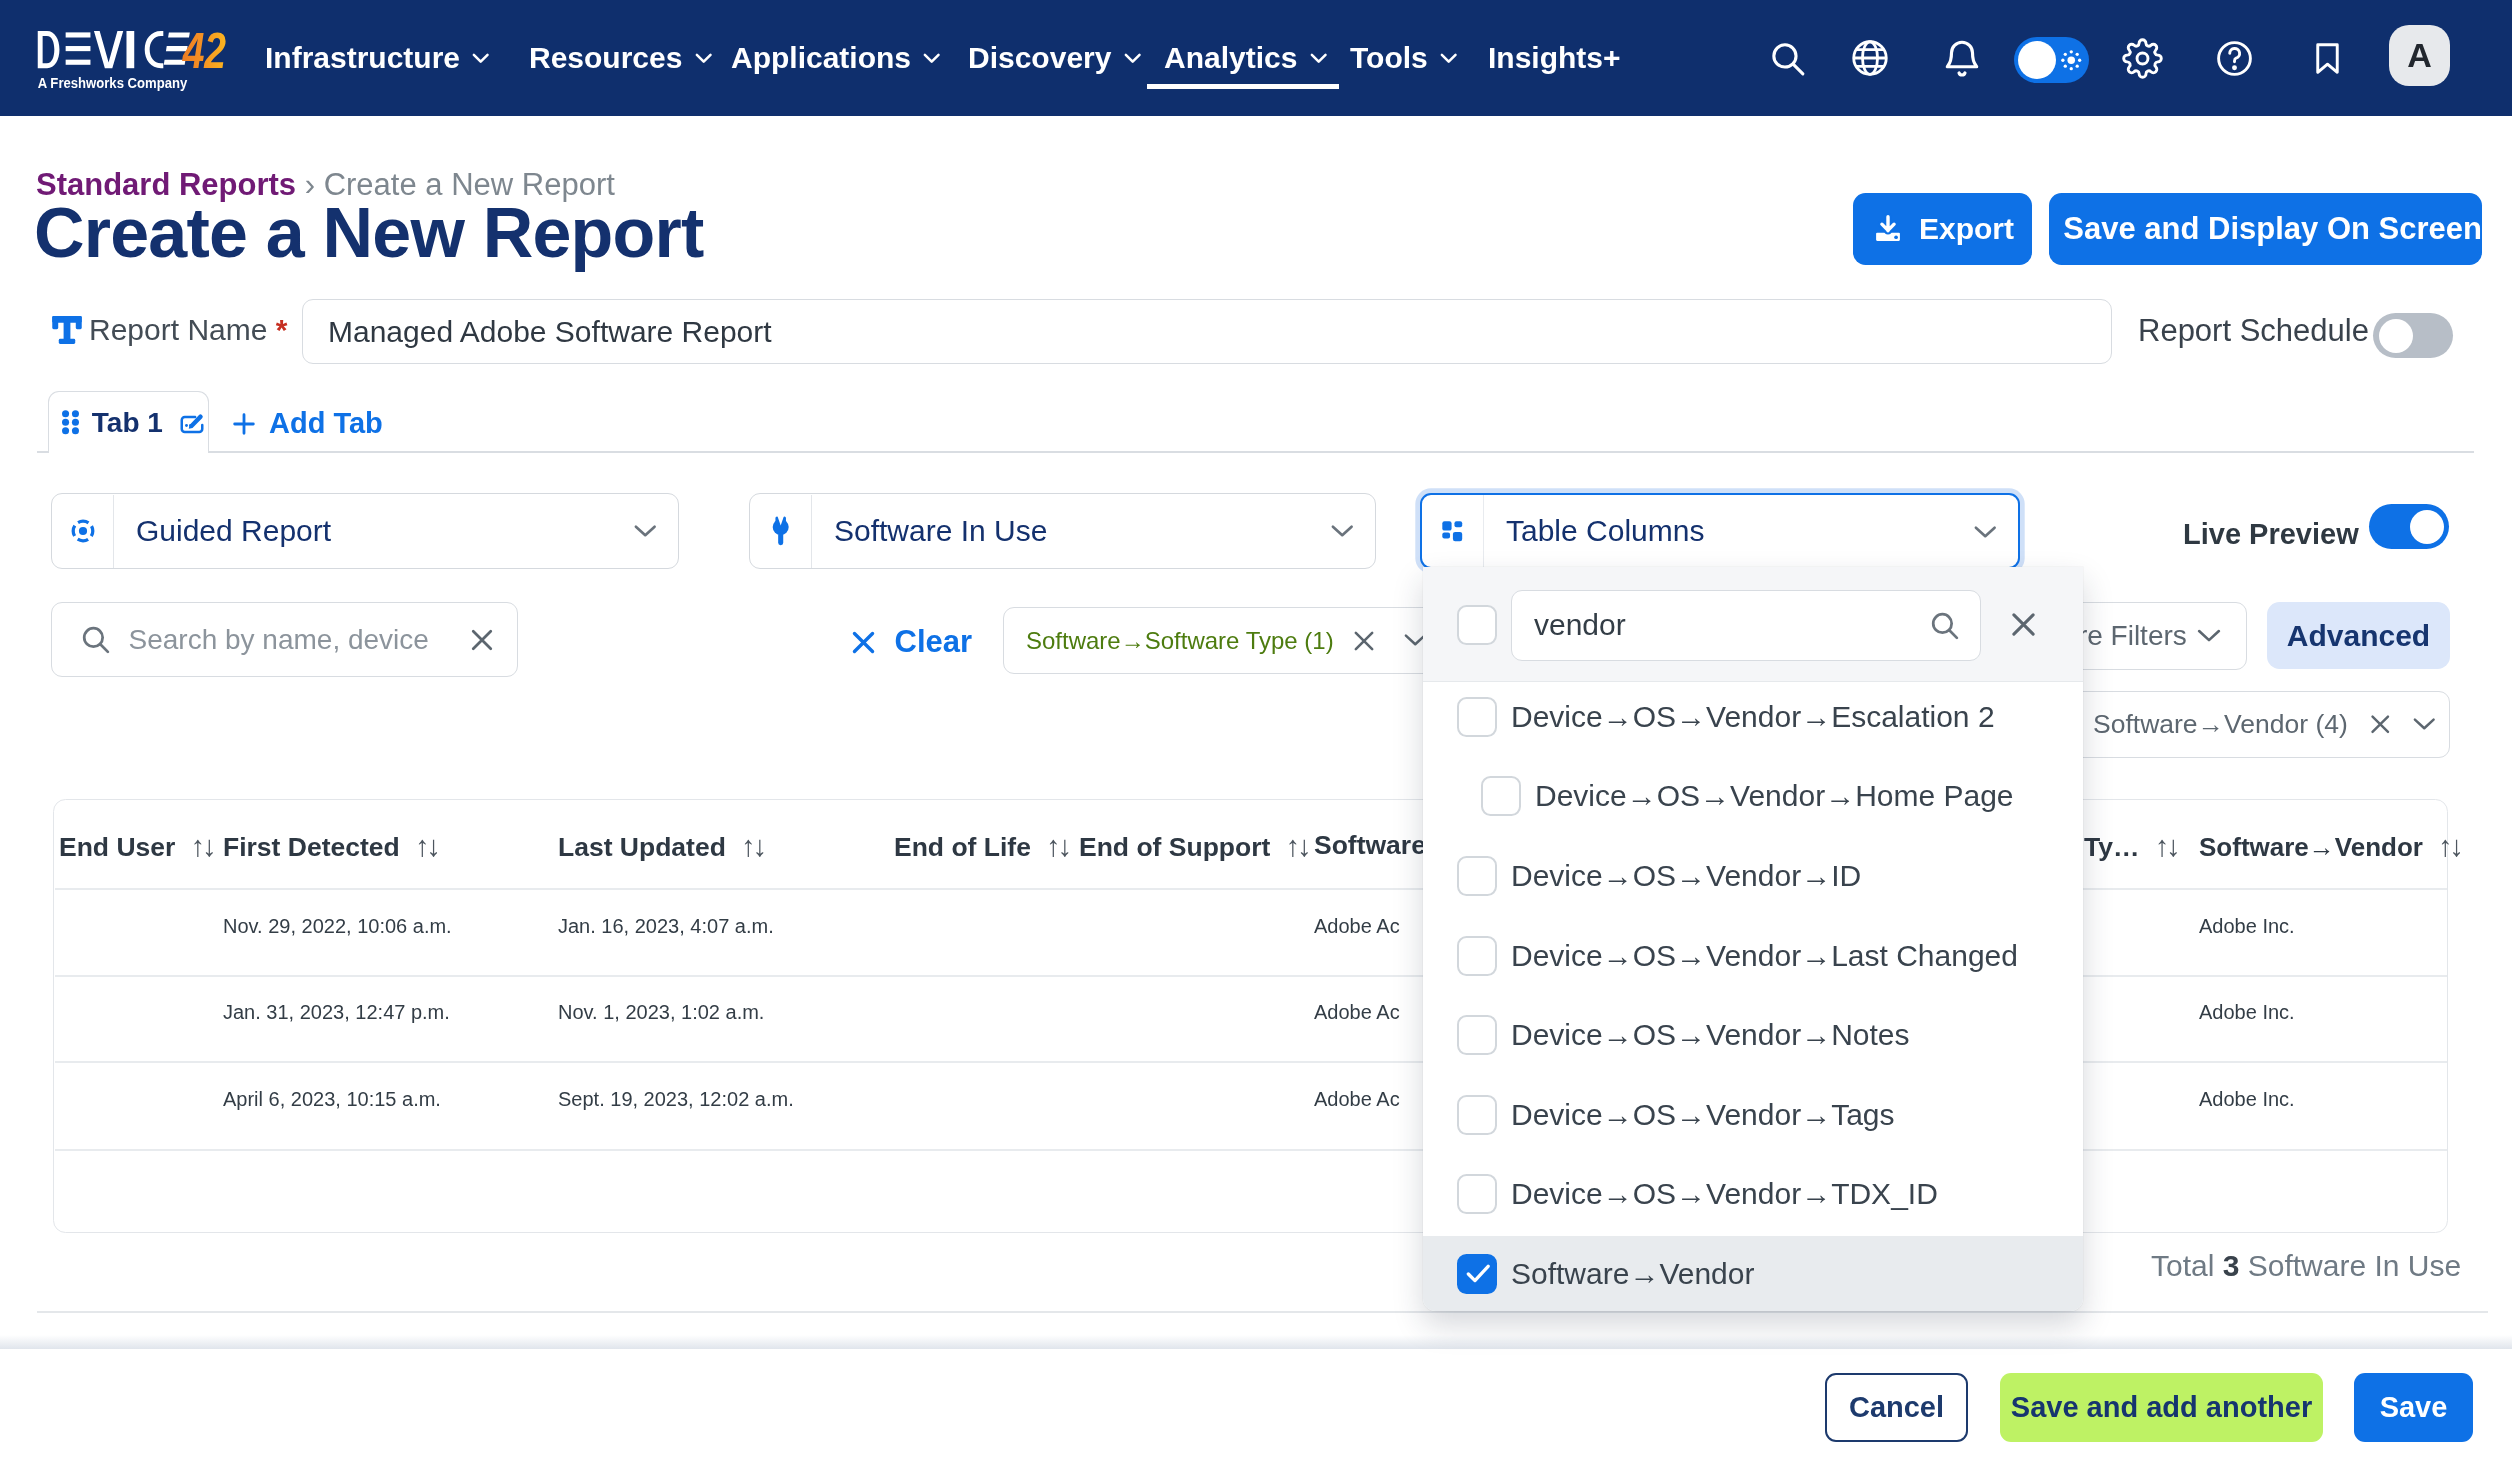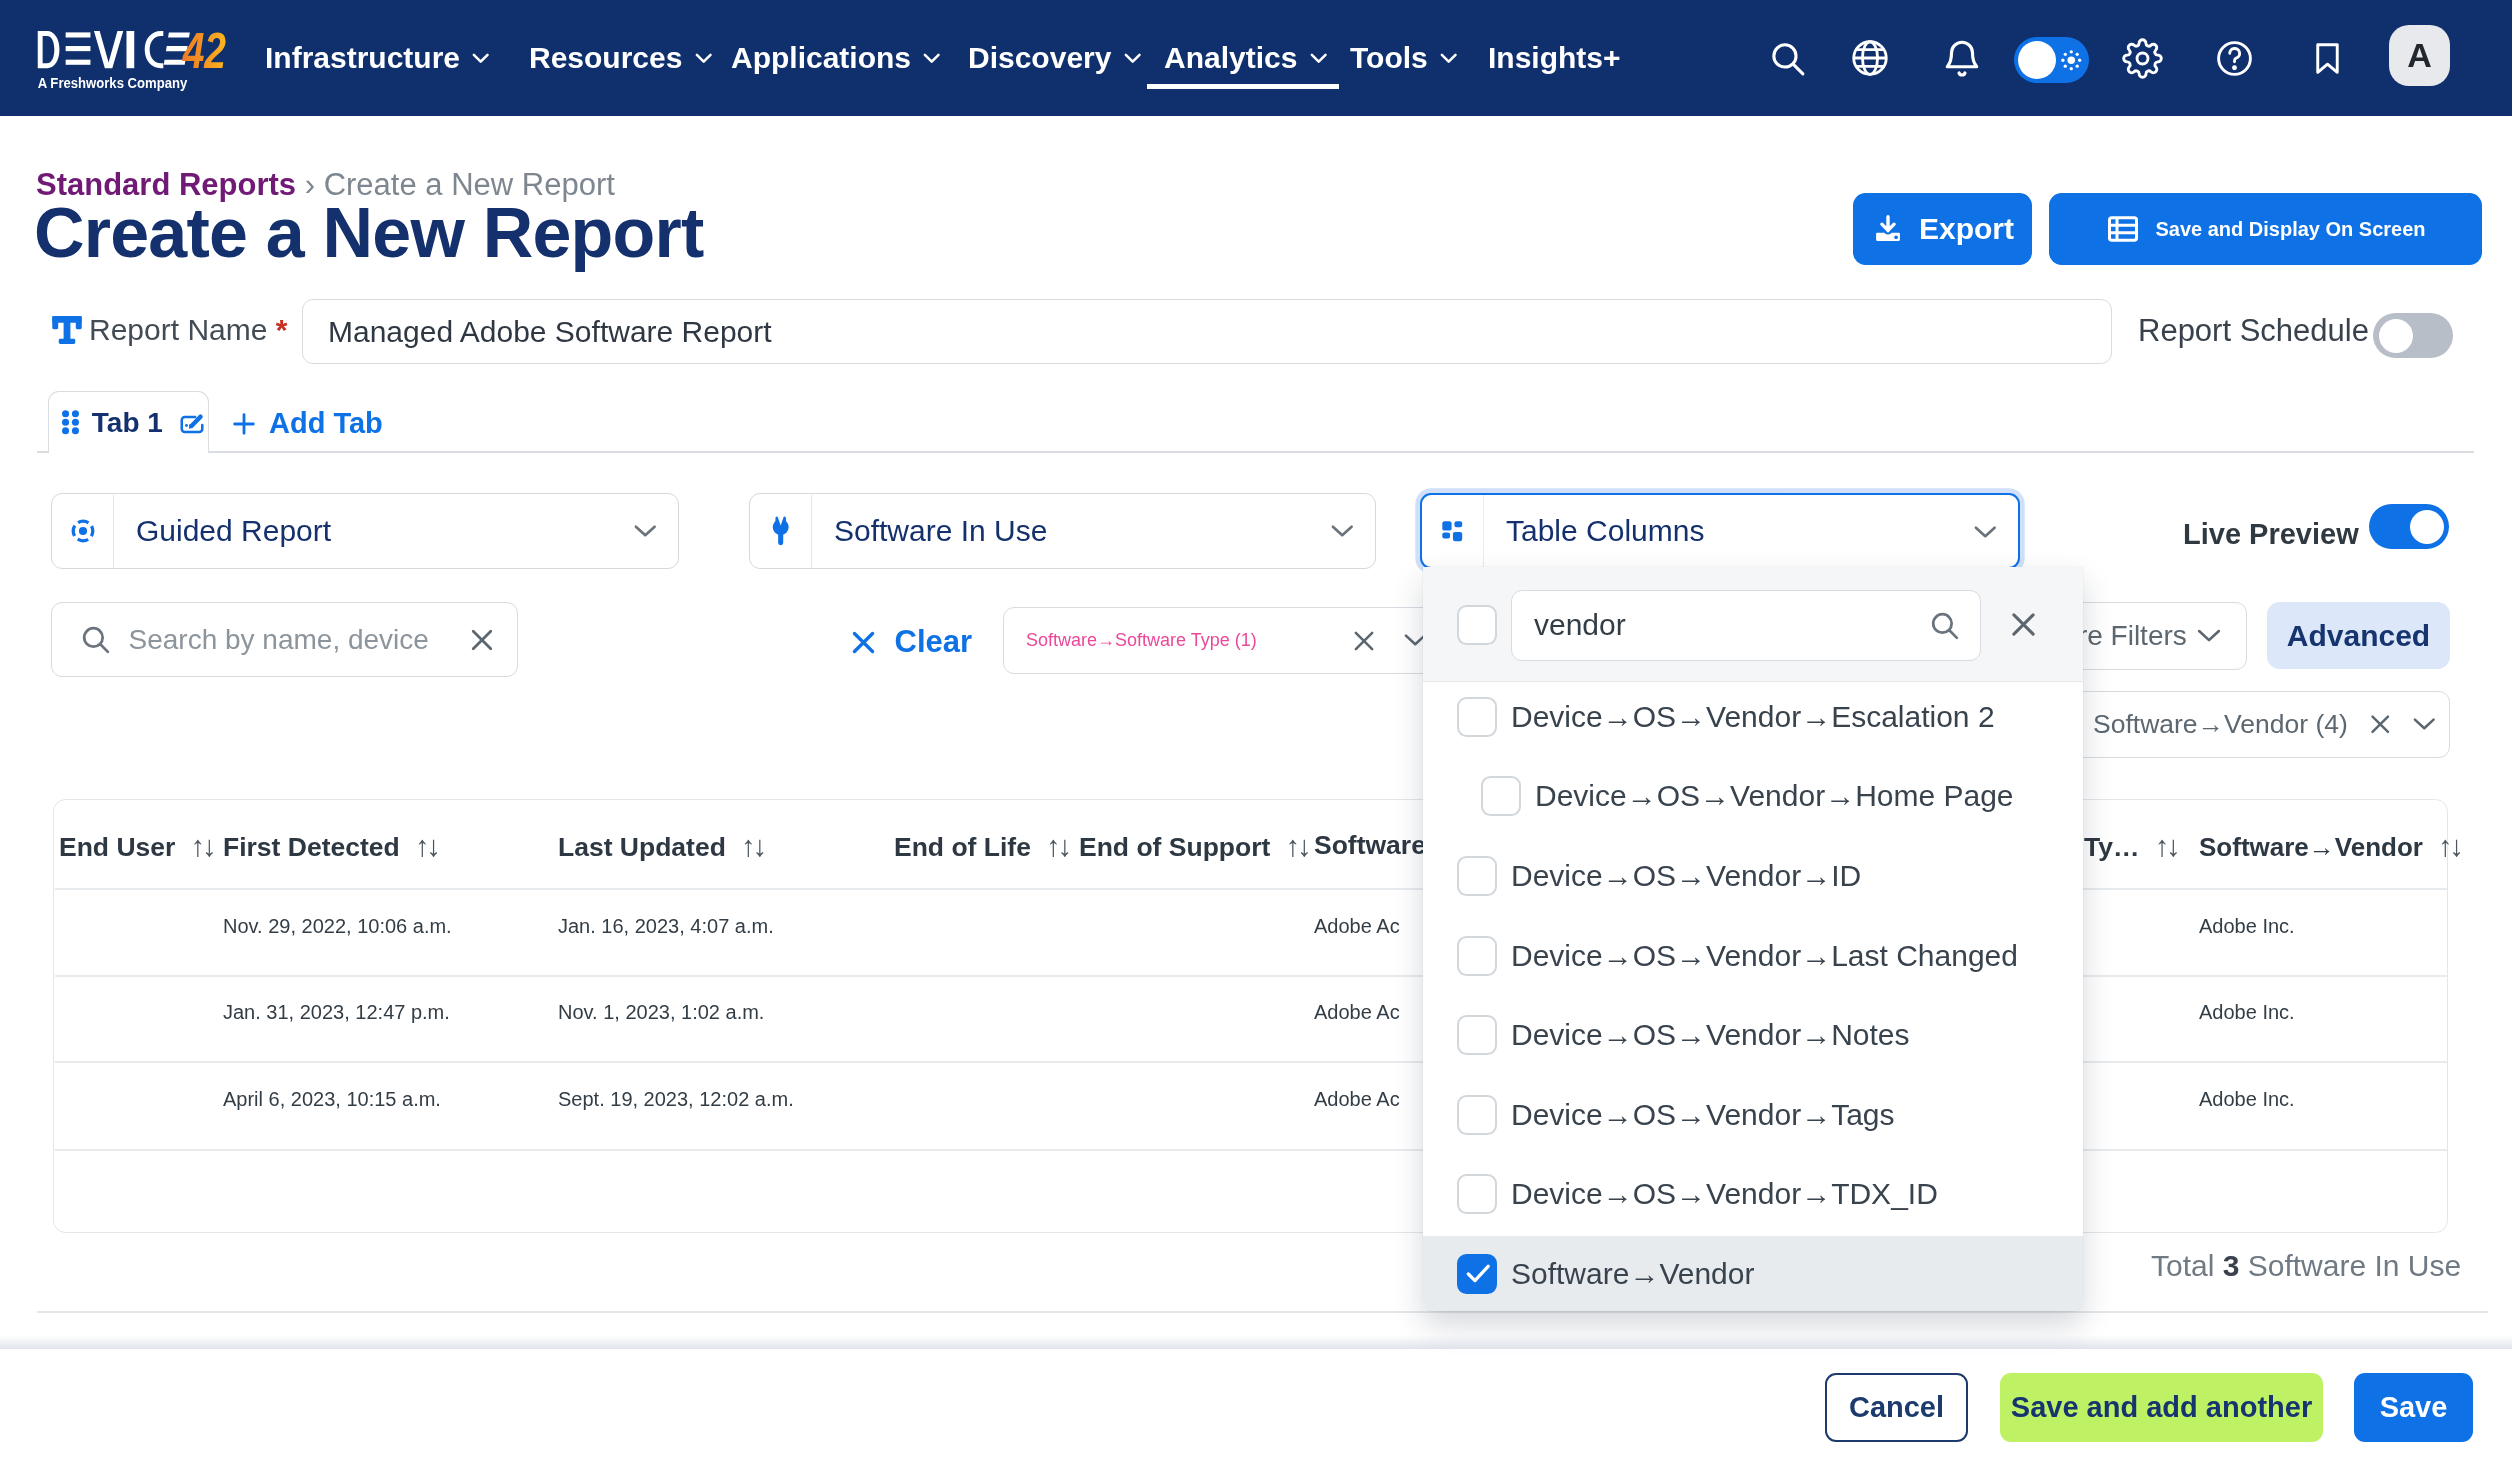--- a/index.html
+++ b/index.html
@@ -170,21 +170,21 @@
       <g fill="none" stroke="#0e71e6" stroke-width="5.4" stroke-linecap="round" stroke-linejoin="round">
         <path d="M12 3.4 v9.8 M7.7 8.6 l4.3 4.4 4.3 -4.4"></path>
       </g>
       <g fill="none" stroke="#fff" stroke-width="2.4" stroke-linecap="round" stroke-linejoin="round">
         <path d="M12 3.4 v9.8 M7.7 8.6 l4.3 4.4 4.3 -4.4"></path>
       </g>
       <circle cx="17.7" cy="17.8" r="1.3" fill="#0e71e6"></circle>
     </svg>
   <span>Export</span>
 </div>
-<div class="btn-blue abs" style="left:2049px; top:193px; width:433px; height:72px; font-size:20px;">
+<div class="btn-blue abs" style="left:2049px; top:193px; width:433px; height:72px; font-size:31px;">
   <svg width="36" height="36" viewBox="0 0 24 24" fill="none" stroke="#fff" stroke-width="2" stroke-linejoin="round">
       <rect x="3" y="4.5" width="18" height="15" rx="1.5"></rect>
       <path d="M3 9.5 h18 M3 14.5 h18 M8 4.5 v15"></path>
     </svg>
   <span>Save and Display On Screen</span>
 </div>
 
 <svg class="abs" style="left:50px; top:312px;" width="34" height="36" viewBox="0 0 24 24">
     <g fill="#0e71e6">
       <rect x="1.6" y="2.2" width="20.8" height="4.6" rx="1"></rect>
@@ -282,21 +282,21 @@
       <path d="M5 5 L19 19 M19 5 L5 19"></path>
     </svg>
 </div>
 <div class="abs" style="left:848px; top:624px; display:flex; align-items:center; gap:15.6px;">
   <svg width="31" height="31" viewBox="0 0 24 24" fill="none" stroke="#0e71e6" stroke-width="2.6" stroke-linecap="round">
       <path d="M5 5 L19 19 M19 5 L5 19"></path>
     </svg>
   <span style="font-size:31px; font-weight:700; color:#0e71e6; white-space:nowrap;">Clear</span>
 </div>
 <div class="inputbox" style="left:1003px; top:607px; width:437px; height:67px;">
-  <span style="margin-left:22px; font-size:18px; color:#ec4899; white-space:nowrap;">Software→Software Type (1)</span>
+  <span style="margin-left:22px; font-size:24px; color:#4d7c0f; white-space:nowrap;">Software→Software Type (1)</span>
   <svg style="position:absolute; right:61px;" width="28" height="28" viewBox="0 0 24 24" fill="none" stroke="#5c666f" stroke-width="2.2" stroke-linecap="round">
       <path d="M5 5 L19 19 M19 5 L5 19"></path>
     </svg>
   <svg style="position:absolute; right:11px;" width="26.5" height="18.7" viewBox="0 0 34 24" fill="none" stroke="#5c666f" stroke-width="3.2" stroke-linecap="round" stroke-linejoin="round">
       <path d="M5 6 l12 11 12-11"></path>
     </svg>
 </div>
 <div class="inputbox" style="left:1910px; top:602px; width:337px; height:68px;">
   <span style="margin-left:128px; font-size:28px; color:#5d6770; white-space:nowrap;">More Filters</span>
   <svg style="position:absolute; right:23.4px;" width="28px" height="20" viewBox="0 0 34 24" fill="none" stroke="#5c666f" stroke-width="3.2" stroke-linecap="round" stroke-linejoin="round">

